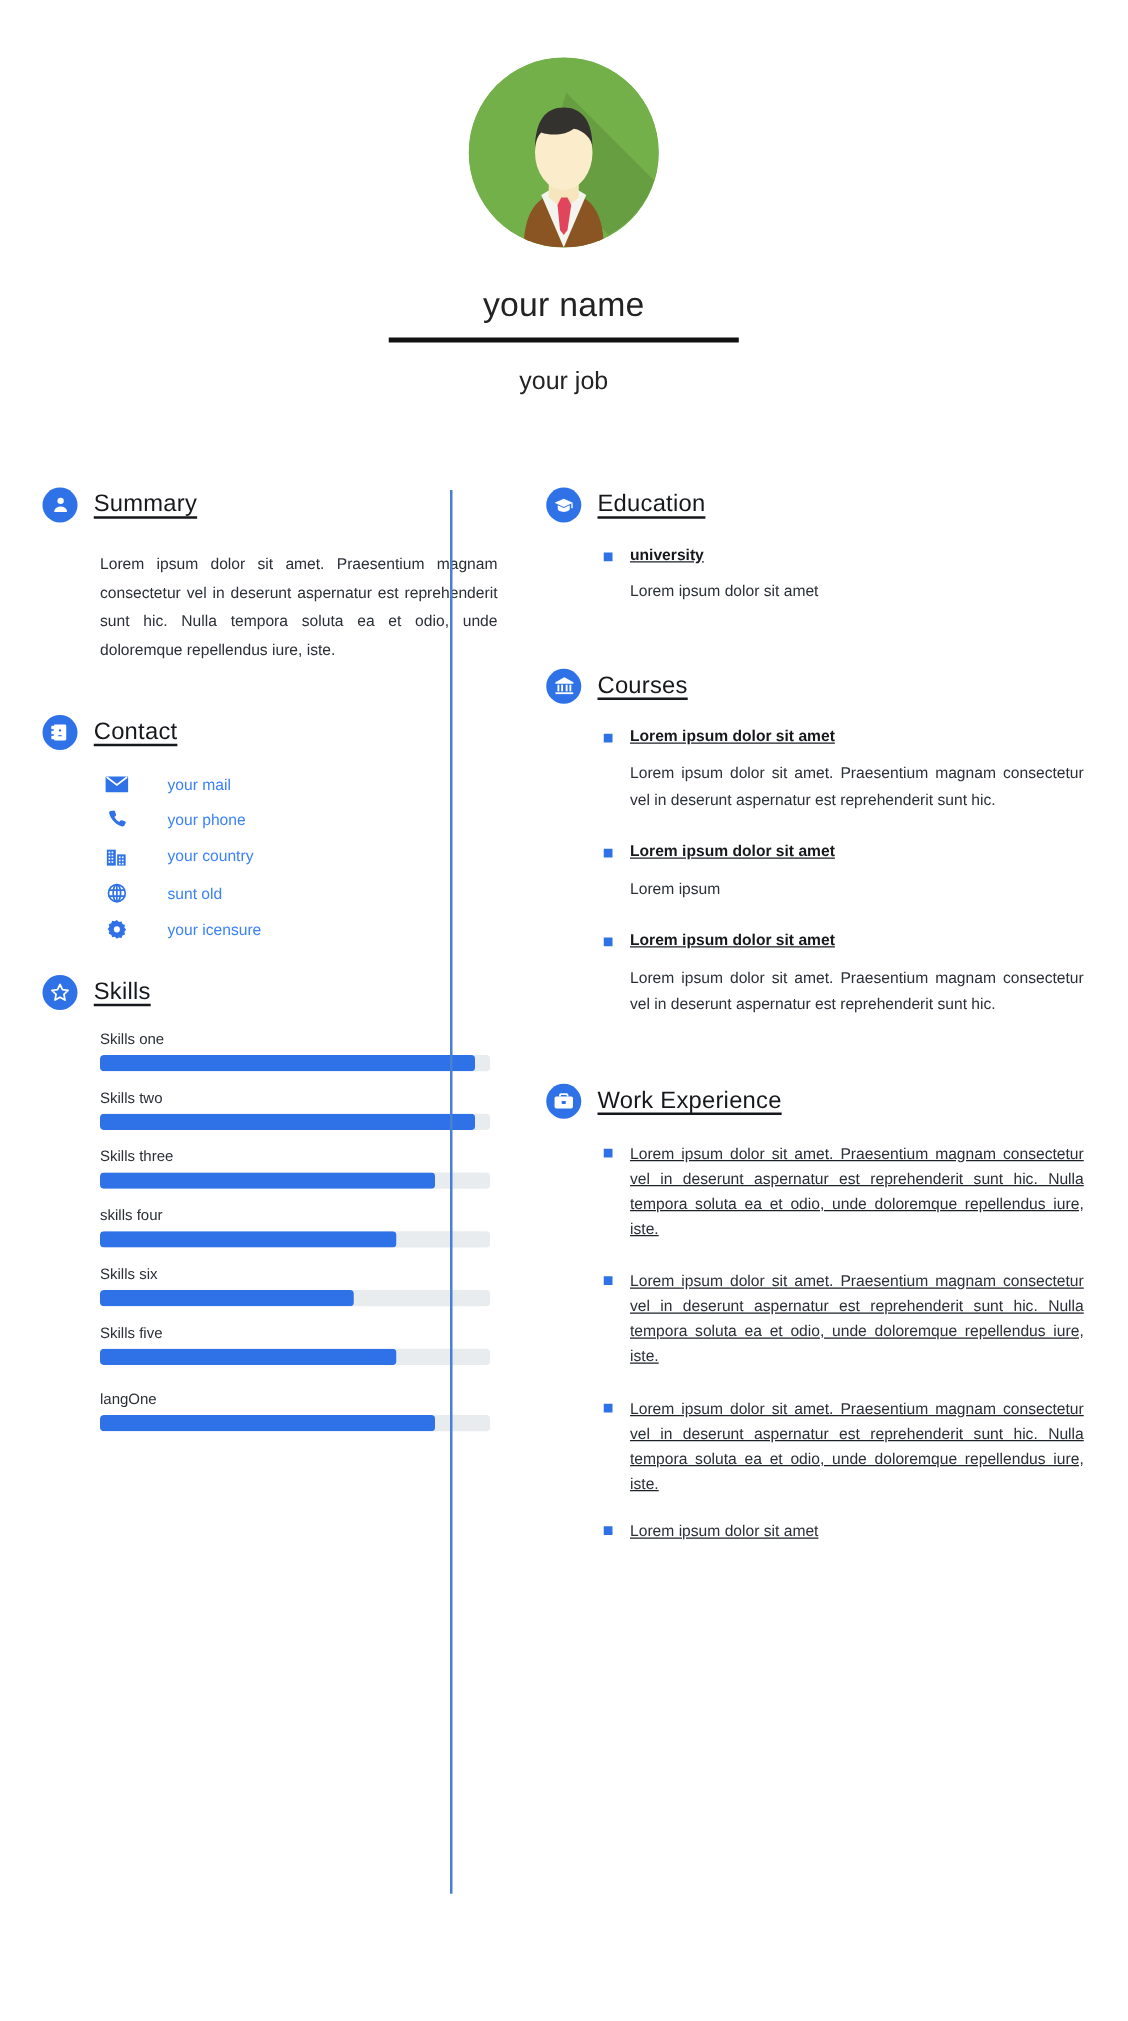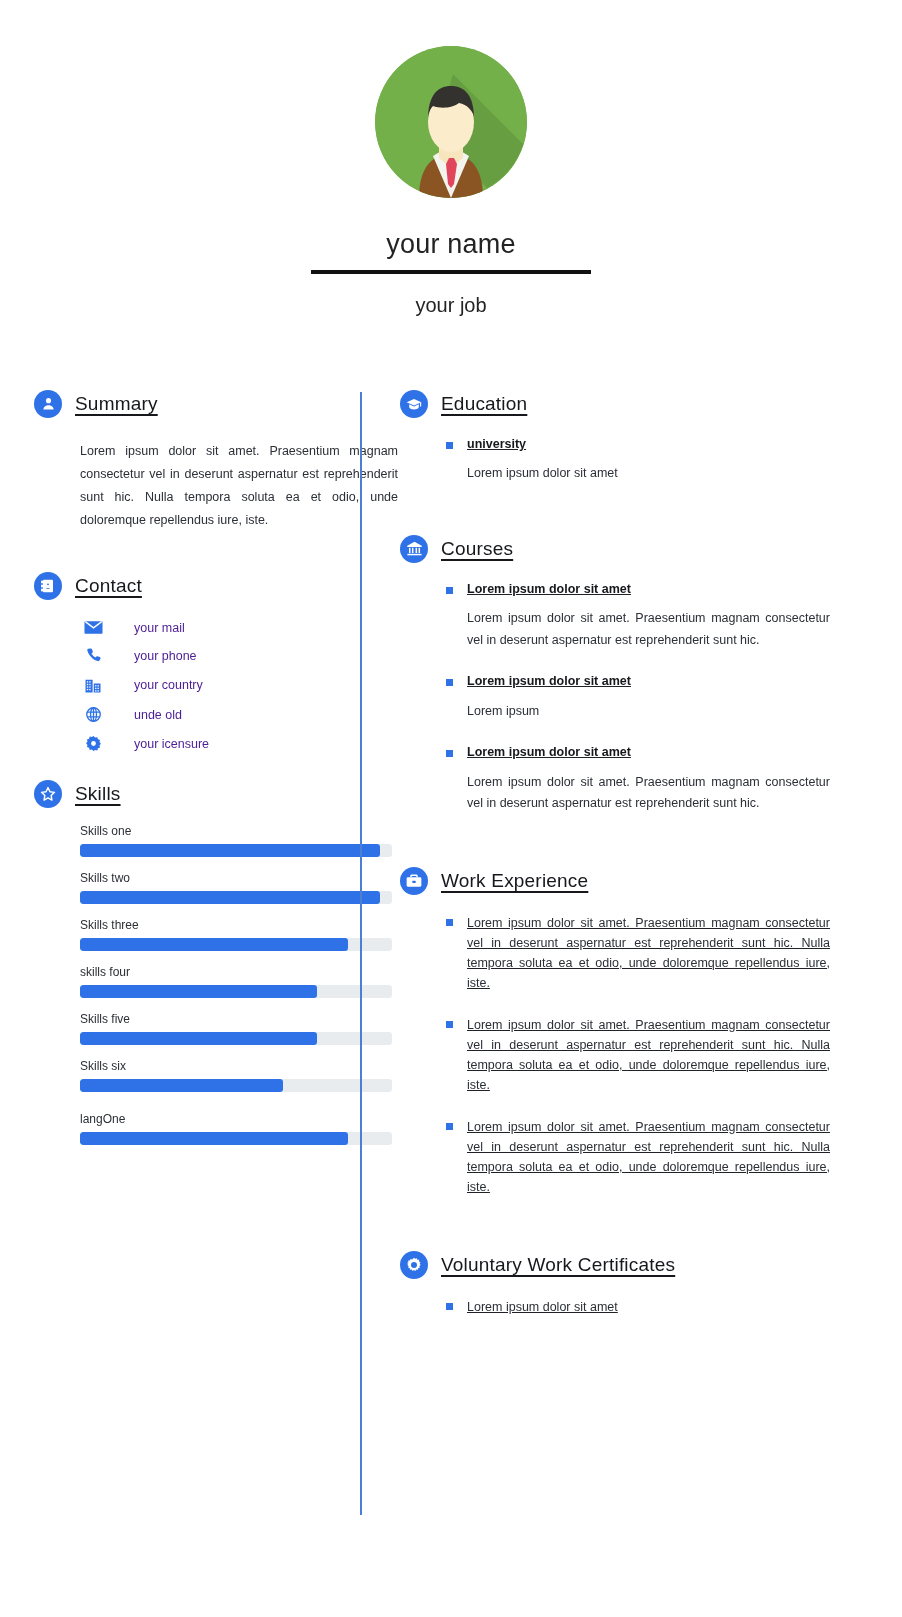--- a/index.html
+++ b/index.html
@@ -71,20 +71,21 @@
     background: #4a7fd4;
     align-self: stretch;
     min-height: 1123px;
     margin-top: 2px;
     flex: 0 0 2px;
   }
   .col-right {
     width: 492px;
     padding-left: 38px;
     padding-right: 24px;
+    margin-left: 37px;
   }
 
   
   .sec-head {
     display: flex;
     align-items: center;
     gap: 13px;
   }
   .sec-icon {
     width: 28px;
@@ -134,21 +135,21 @@
     flex: 0 0 26px;
     display: flex;
     align-items: center;
     justify-content: center;
     color: #2f72e8;
   }
   .contact-ico svg { display: block; }
   .contact-label {
     margin-left: 28px;
     font-size: 12.5px;
-    color: #4c1d95;
+    color: #3b82f6;
   }
 
   .sec-gap-skills { margin-top: 28px; }
   .bars { margin: 16px 0 0 46px; width: 312px; }
   .bar-item { margin-bottom: 14px; }
   .bar-label {
     font-size: 12px;
     color: #2b2f36;
     margin-bottom: 6px;
   }
@@ -315,21 +316,21 @@
         <span class="contact-label">your country</span>
       </div>
       <div class="contact-row">
         <span class="contact-ico">
           <svg width="17" height="17" viewBox="0 0 24 24" fill="none" stroke="currentColor" stroke-width="1.9">
               <circle cx="12" cy="12" r="9.5"></circle>
               <ellipse cx="12" cy="12" rx="4.2" ry="9.5"></ellipse>
               <path d="M2.8 8.6h18.4M2.8 15.4h18.4M12 2.5v19"></path>
             </svg>
         </span>
-        <span class="contact-label">unde old</span>
+        <span class="contact-label">sunt old</span>
       </div>
       <div class="contact-row">
         <span class="contact-ico">
           <svg width="17" height="17" viewBox="0 0 24 24" fill="currentColor">
               <path d="M12 1.5l2.3 2.1 3.05-.6.95 2.95 2.9 1.05-.75 3 2 2.4-2 2.4.75 3-2.9 1.05-.95 2.95-3.05-.6L12 22.5l-2.3-2.1-3.05.6-.95-2.95-2.9-1.05.75-3-2-2.4 2-2.4-.75-3 2.9-1.05.95-2.95 3.05.6z"></path>
               <circle cx="12" cy="12" r="3.4" fill="#ffffff"></circle>
             </svg>
         </span>
         <span class="contact-label">your icensure</span>
       </div>
@@ -363,29 +364,29 @@
             <div class="bar-fill" style="width: 86%;"></div>
           </div>
       </div>
       <div class="bar-item">
         <div class="bar-label">skills four</div>
         <div class="bar-track">
             <div class="bar-fill" style="width: 76%;"></div>
           </div>
       </div>
       <div class="bar-item">
+        <div class="bar-label">Skills six</div>
+        <div class="bar-track">
+            <div class="bar-fill" style="width: 65%;"></div>
+          </div>
+      </div>
+      <div class="bar-item">
         <div class="bar-label">Skills five</div>
         <div class="bar-track">
             <div class="bar-fill" style="width: 76%;"></div>
-          </div>
-      </div>
-      <div class="bar-item">
-        <div class="bar-label">Skills six</div>
-        <div class="bar-track">
-            <div class="bar-fill" style="width: 65%;"></div>
           </div>
       </div>
     </div>
 
 
     <div class="bars bars-lang">
       <div class="bar-item">
         <div class="bar-label">langOne</div>
         <div class="bar-track">
             <div class="bar-fill" style="width: 86%;"></div>
@@ -483,29 +484,20 @@
         </div>
       </div>
       <div class="bullet-entry">
         <div class="bullet-row">
           <span class="bullet-sq"></span>
           <span class="bullet-body-plain wk-body">Lorem ipsum dolor sit amet. Praesentium magnam consectetur vel in deserunt aspernatur est reprehenderit sunt hic. Nulla tempora soluta ea et odio, unde doloremque repellendus iure, iste.</span>
         </div>
       </div>
     </div>
 
-    <div class="sec-head sec-gap-vol">
-      <span class="sec-icon">
-        <svg width="18" height="18" viewBox="0 0 24 24" fill="#ffffff">
-            <path d="M12 2.2l1.6 1.5 2.1-.8.9 2 2.2.2-.1 2.2 1.9 1.1-1.1 1.9 1.4 1.7-1.7 1.4.5 2.2-2.1.6-.4 2.2-2.2-.3-1.2 1.9-1.8-1.3-1.8 1.3-1.2-1.9-2.2.3-.4-2.2-2.1-.6.5-2.2-1.7-1.4 1.4-1.7L2.5 9.4l1.9-1.1-.1-2.2 2.2-.2.9-2 2.1.8z"></path>
-            <circle cx="12" cy="12" r="4" fill="#2f72e8"></circle>
-          </svg>
-      </span>
-      <span class="sec-title">Voluntary Work Certificates</span>
-    </div>
 
     <div class="bullet-list">
       <div class="bullet-entry">
         <div class="bullet-row">
           <span class="bullet-sq"></span>
           <span class="bullet-body-plain">Lorem ipsum dolor sit amet</span>
         </div>
       </div>
     </div>
 

